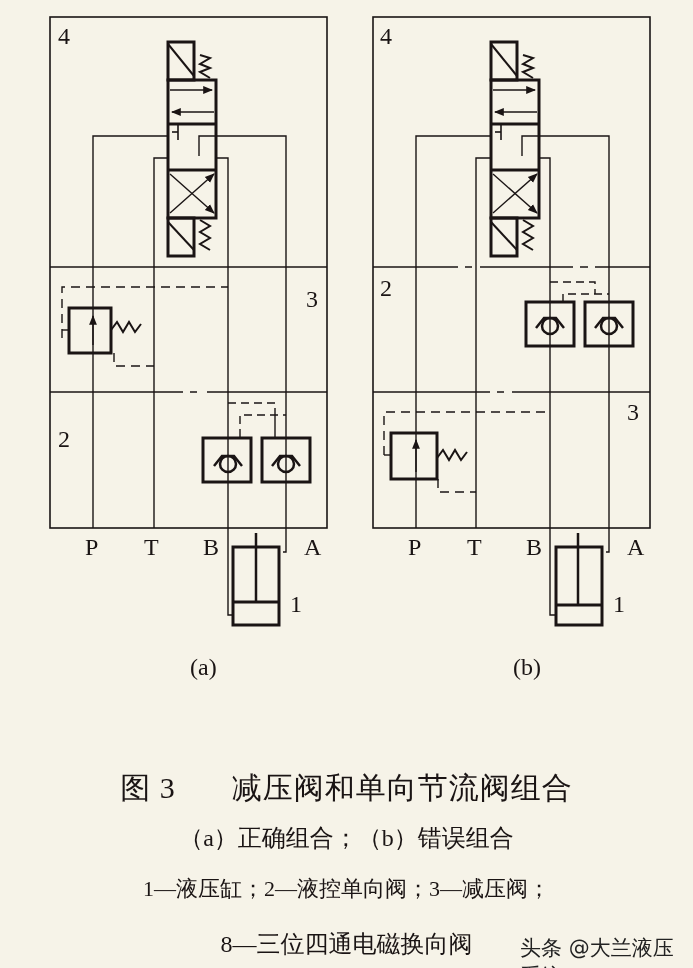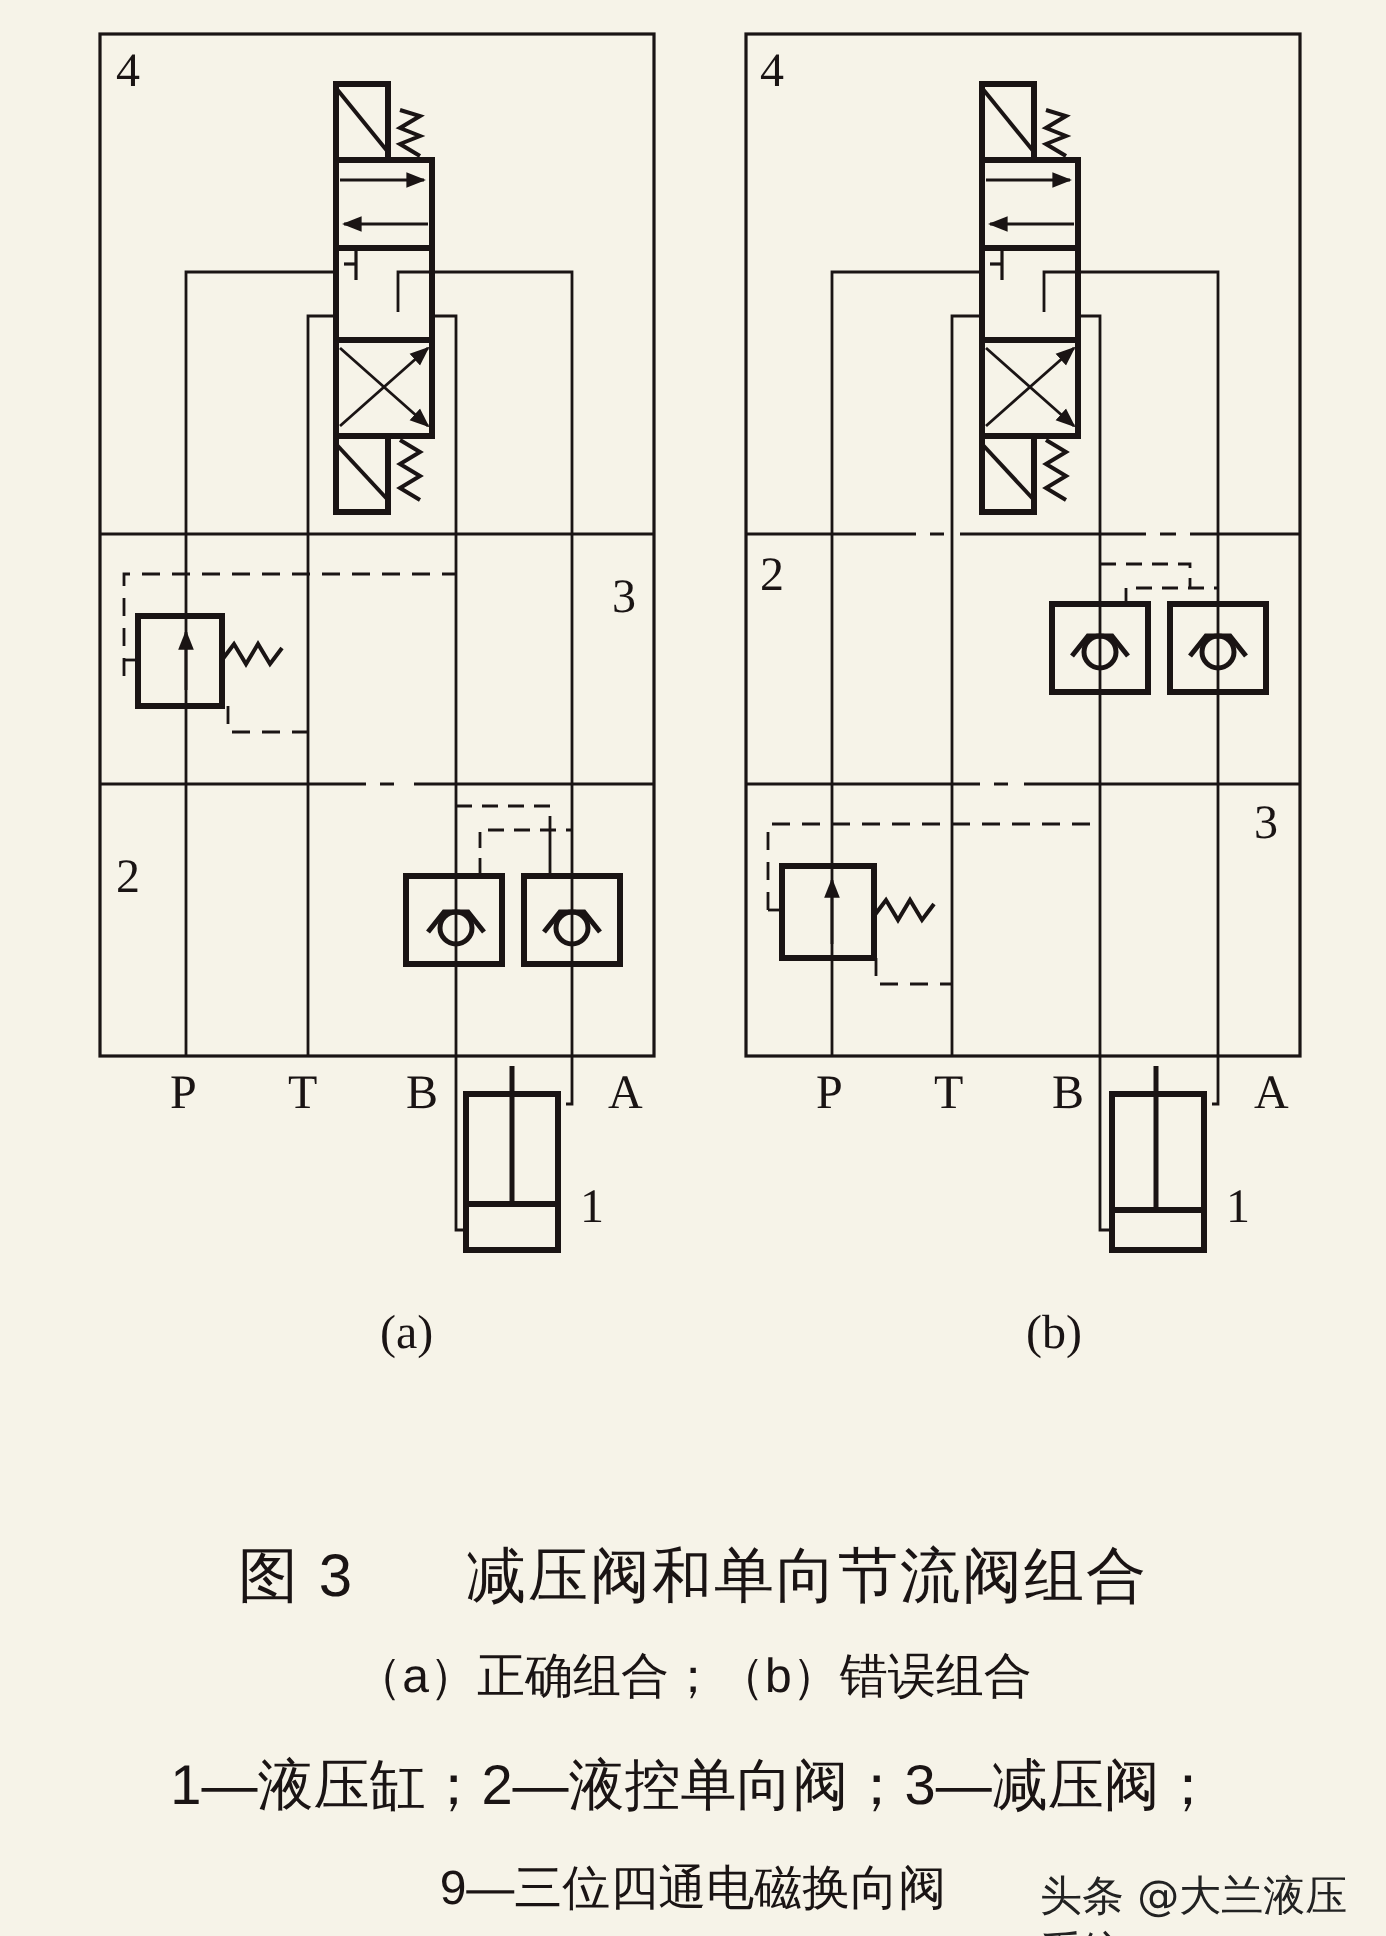--- a/index.html
+++ b/index.html
@@ -6,25 +6,25 @@
     body {
       width: 693px; height: 968px;
       background: #f6f3e8;
       position: relative;
       overflow: hidden;
       font-family: "DejaVu Serif", "Liberation Serif", serif;
       color: #1a1414;
     }
     svg.diagram { position: absolute; left: 0; top: 0; }
     .lbl { position: absolute; font-family: "Liberation Serif", "DejaVu Serif", serif; font-size: 24px; line-height: 1; }
-    .cap { position: absolute; left: 0; width: 693px; text-align: center; font-family: Liberation Sans, sans-serif; }
+    .cap { position: absolute; left: 0; width: 693px; text-align: center; font-family: Liberation Serif, serif; }
     .cap-title { top: 768px; font-size: 30px; letter-spacing: 1px; }
     .cap-title .fig { margin-right: 56px; }
     .cap-sub { top: 822px; font-size: 24px; }
-    .cap-legend { top: 874px; font-size: 28px; }
+    .cap-legend { top: 874px; font-size: 22px; }
     .cap-legend2 { top: 928px; font-size: 24px; }
     .watermark { position: absolute; left: 520px; top: 934px; font-family: "DejaVu Sans", sans-serif; font-size: 21px; color: #222; }
   </style>
 </head>
 <body>
 
 <svg class="diagram" width="693" height="968" viewBox="0 0 693 968">
   <defs>
     <marker id="arr" viewBox="0 0 10 10" refX="9" refY="5" markerWidth="7" markerHeight="7" orient="auto">
       <path d="M0,1 L10,5 L0,9 Z" fill="#1a1414"></path>
@@ -185,14 +185,14 @@
 <div class="lbl" style="left:526px;top:535px;">B</div>
 <div class="lbl" style="left:627px;top:535px;">A</div>
 <div class="lbl" style="left:613px;top:592px;">1</div>
 <div class="lbl" style="left:513px;top:655px;">(b)</div>
 
 <div class="cap cap-title">
   <span class="fig">图 3</span><span>减压阀和单向节流阀组合</span>
 </div>
 <div class="cap cap-sub">（a）正确组合；（b）错误组合</div>
 <div class="cap cap-legend">1—液压缸；2—液控单向阀；3—减压阀；</div>
-<div class="cap cap-legend2">9—三位四通电磁换向阀</div>
+<div class="cap cap-legend2">8—三位四通电磁换向阀</div>
 <div class="watermark">头条 @大兰液压系统</div>
 
 </body></html>

